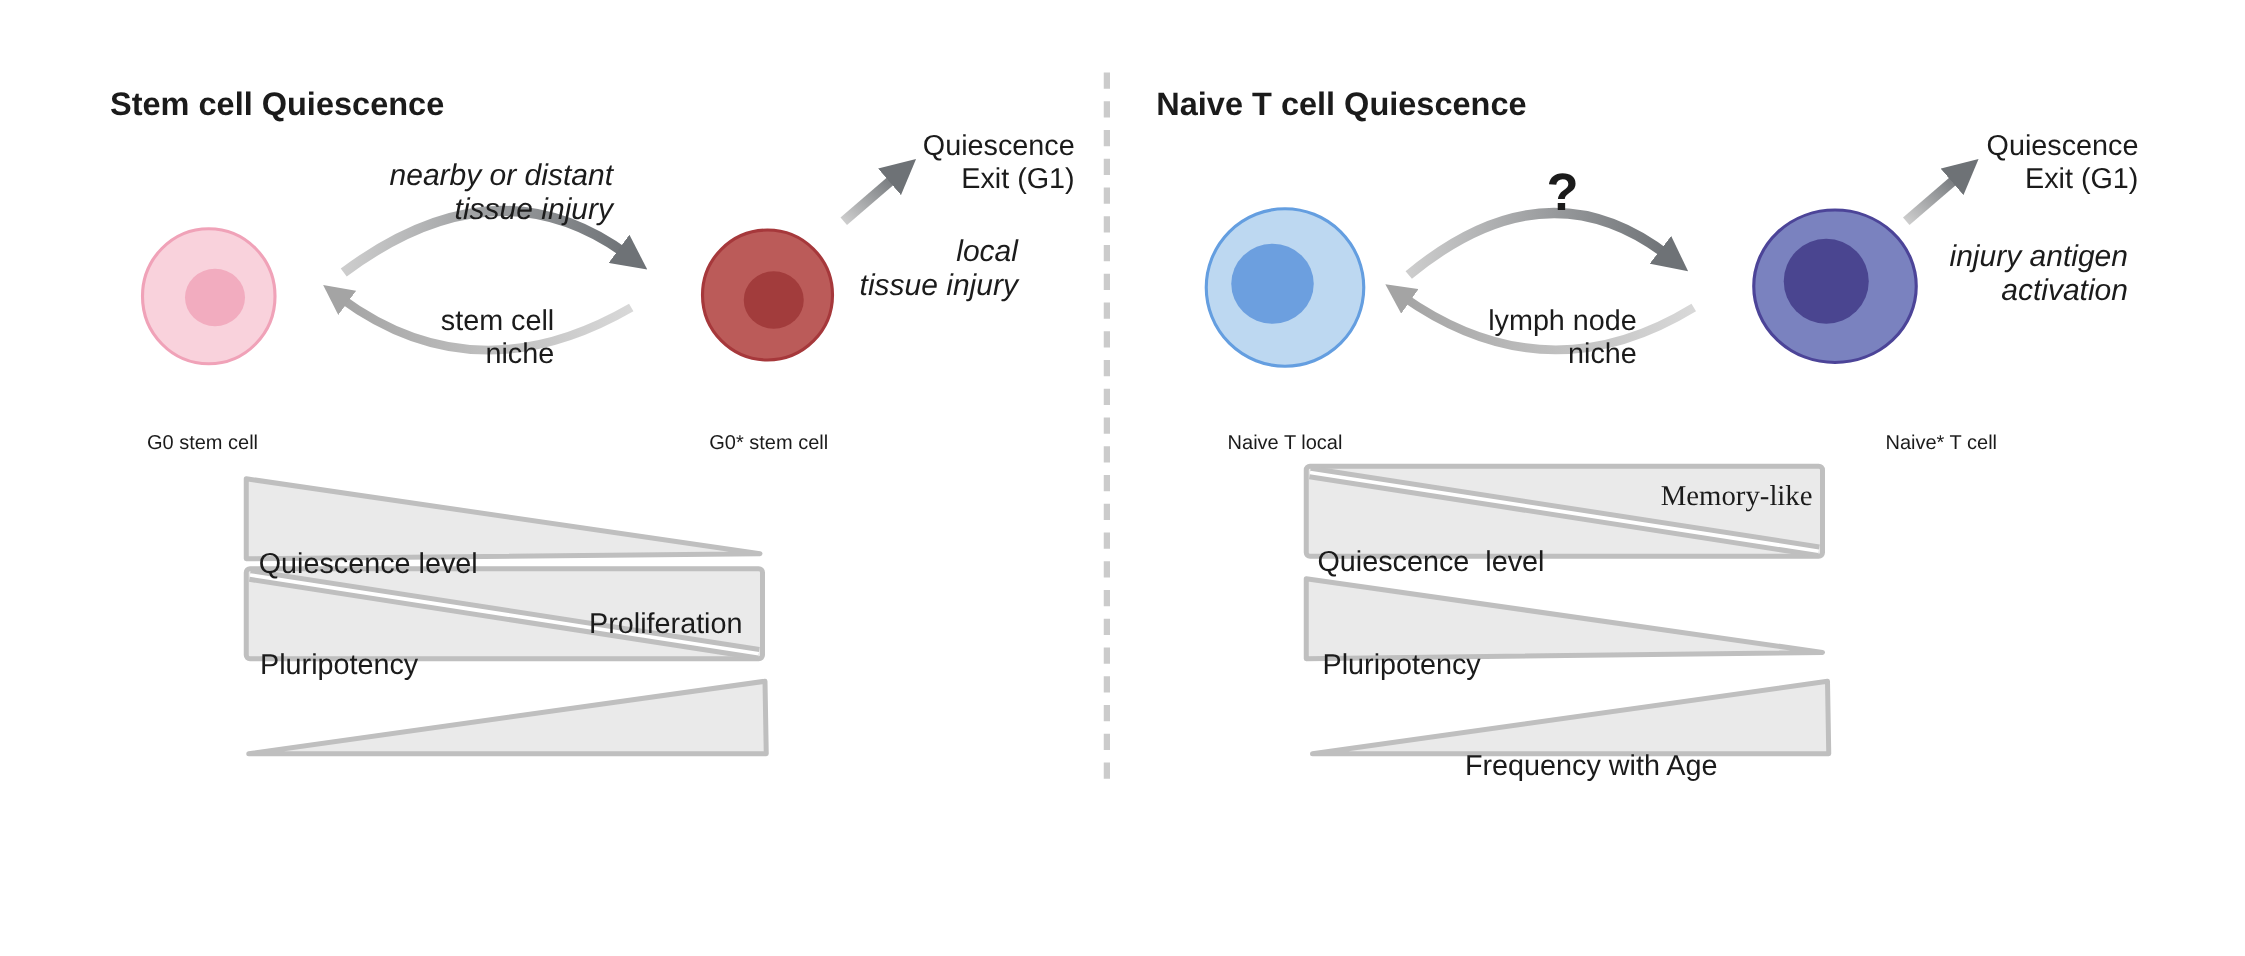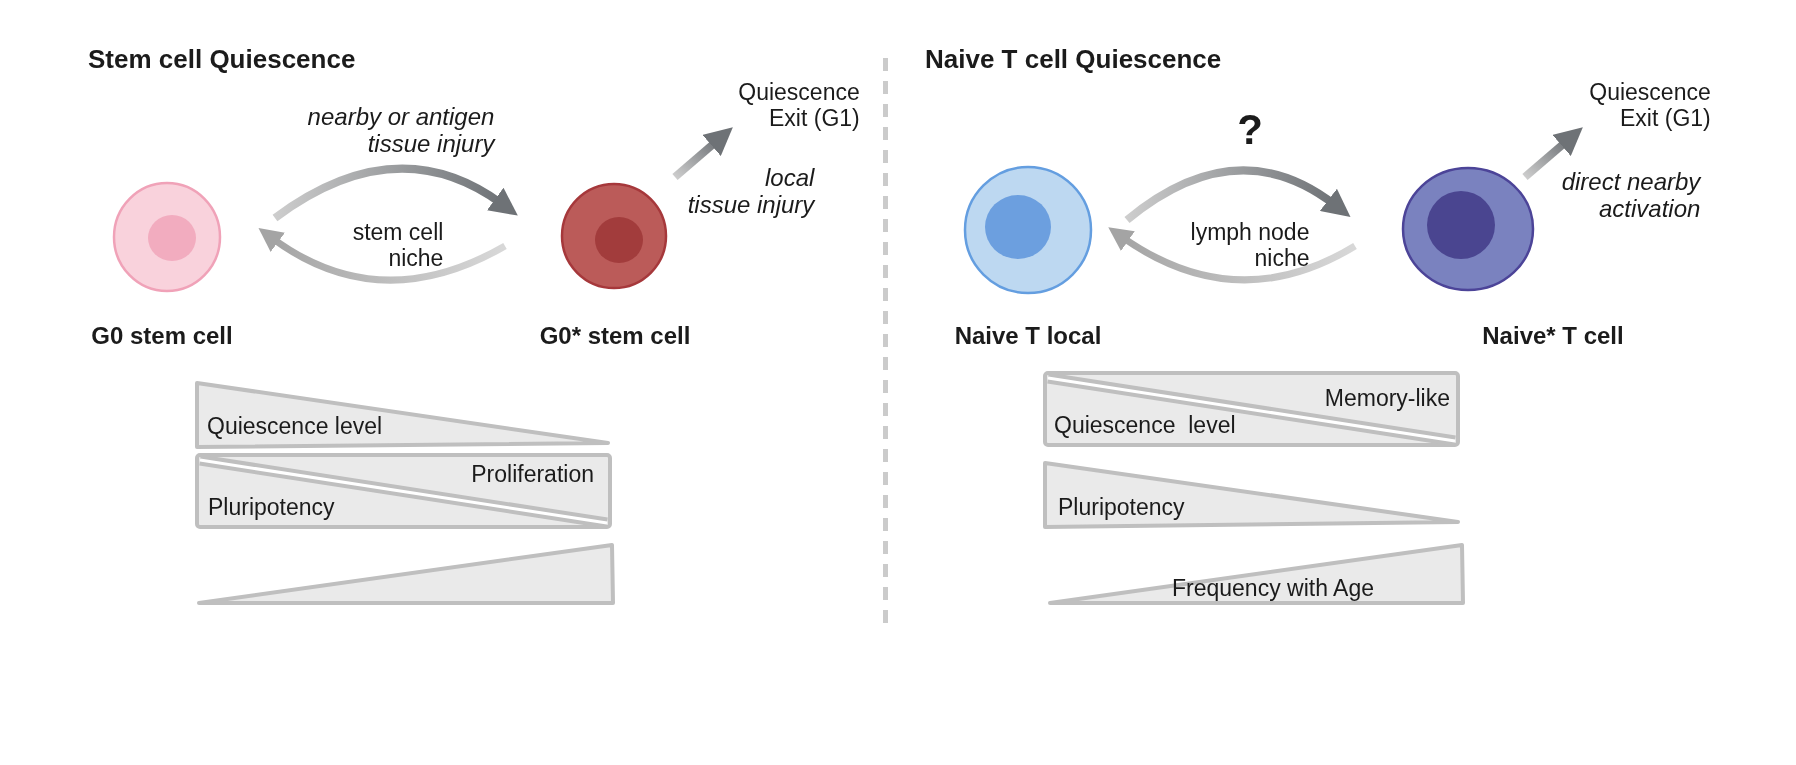--- a/index.html
+++ b/index.html
@@ -1,21 +1,21 @@
 <!DOCTYPE html>
 <html><head>
 <meta charset="utf-8">
 <style>
   html,body{margin:0;padding:0;background:#ffffff;}
   .canvas{position:relative;width:1796px;height:765px;background:#ffffff;overflow:hidden;
           font-family:"Liberation Sans",sans-serif;color:#1b1b1b;}
-  .abs{position:absolute;}
+  .abs{position:absolute;margin-top:24px;}
   svg.layer{position:absolute;left:0;top:0;}
   .panel-title{font-weight:700;font-size:26px;white-space:nowrap;}
-  .cell-label{font-weight:700;font-size:24px;white-space:nowrap;transform:translateX(-50%);}
+  .cell-label{font-weight:400;font-size:16px;white-space:nowrap;transform:translateX(-50%);}
   .flow-label{transform:translateX(-50%);text-align:right;font-size:23px;line-height:1.14;white-space:nowrap;}
   .flow-label span{display:block;}
   .italic-label{font-style:italic;font-size:24px;}
   .qmark{transform:translateX(-50%);font-size:42px;font-weight:700;}
   .bar-label{font-size:23px;white-space:pre;}
   .ra{transform:translateX(-100%);} 
 </style>
 </head>
 <body>
 
@@ -82,21 +82,21 @@
     <line x1="1048" y1="378" x2="1455" y2="441" stroke-width="3" stroke="#FFFFFF"></line>
 
     <path d="M1045,463 L1458,522 L1045,527 Z" stroke-width="4" stroke-linejoin="round" fill="#EAEAEA" stroke="#BFBFBF"></path>
 
     <path d="M1050,603 L1462,545 L1463,603 Z" stroke-width="4" stroke-linejoin="round" fill="#EAEAEA" stroke="#BFBFBF"></path>
   </svg>
 
   <div class="abs panel-title" style="left:88px;top:44px;">Stem cell Quiescence</div>
 
   <div class="abs flow-label italic-label" style="left:401px;top:103px;">
-    <span>nearby or antigen</span>
+    <span>nearby or distant</span>
     <span>tissue injury</span>
   </div>
 
   <div class="abs flow-label" style="left:398px;top:219px;">
     <span>stem cell</span>
     <span>niche</span>
   </div>
 
   <div class="abs flow-label" style="left:799px;top:79px;">
     <span>Quiescence</span>
@@ -123,25 +123,25 @@
     <span>lymph node</span>
     <span>niche</span>
   </div>
 
   <div class="abs flow-label" style="left:1650px;top:79px;">
     <span>Quiescence</span>
     <span>Exit (G1)</span>
   </div>
 
   <div class="abs flow-label italic-label" style="left:1631px;top:168px;">
-    <span>direct nearby</span>
+    <span>injury antigen</span>
     <span>activation</span>
   </div>
 
   <div class="abs cell-label" style="left:1028px;top:322px;">Naive T local</div>
   <div class="abs cell-label" style="left:1553px;top:322px;">Naive* T cell</div>
 
-  <div class="abs bar-label ra" style="left:1450px;top:385px;">Memory-like</div>
+  <div class="abs bar-label ra" style="left:1450px;top:360px;font-family:Liberation Serif, serif;">Memory-like</div>
   <div class="abs bar-label" style="left:1054px;top:412px;">Quiescence  level</div>
   <div class="abs bar-label" style="left:1058px;top:494px;">Pluripotency</div>
   <div class="abs bar-label ra" style="left:1374px;top:575px;text-align:center;">Frequency with Age</div>
 
 </div>
 
 </body></html>

